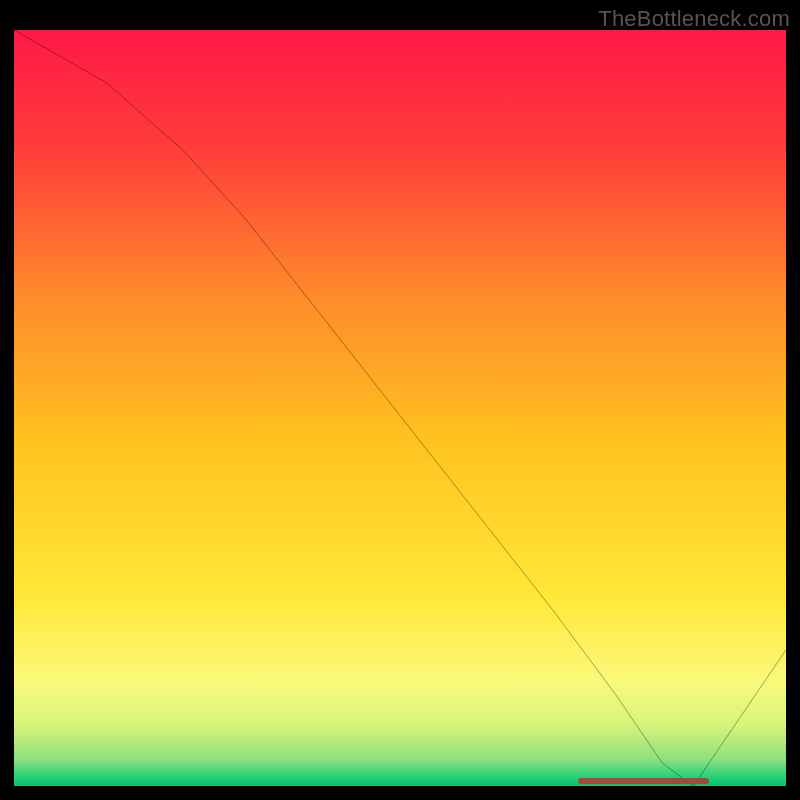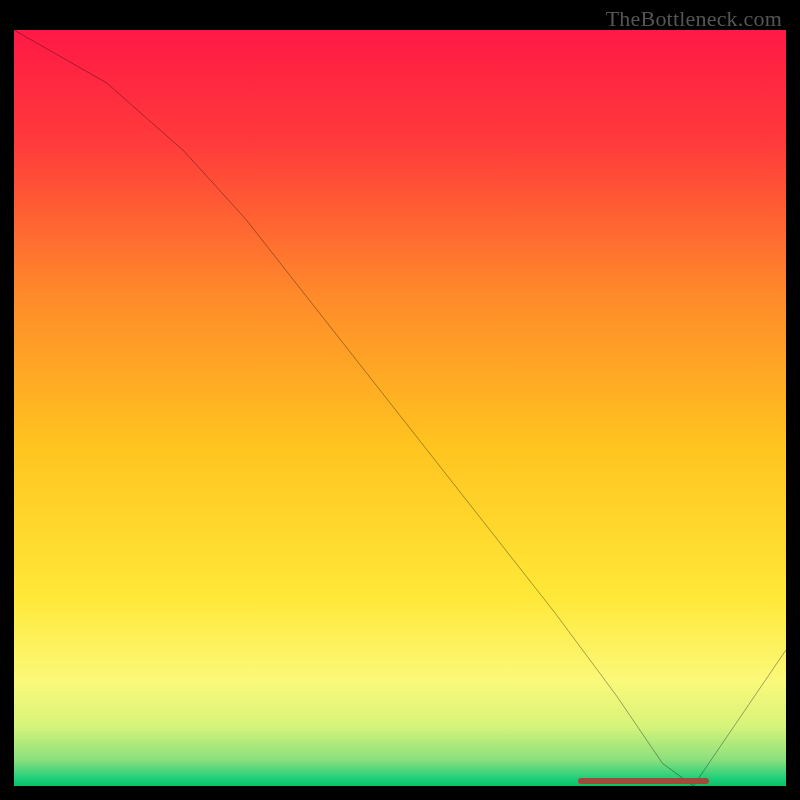--- a/index.html
+++ b/index.html
@@ -1,23 +1,23 @@
 <!DOCTYPE html>
 <html><head>
 <meta charset="utf-8">
 <style>
   * { margin: 0; padding: 0; box-sizing: border-box; }
   html, body { width: 800px; height: 800px; background: #000; overflow: hidden; }
   .frame { position: relative; width: 800px; height: 800px; }
   .watermark {
     position: absolute;
     top: 6px;
-    right: 18px;
+    right: 10px;
     color: #555;
-    font-family: Liberation Serif, serif;
+    font-family: Liberation Sans, sans-serif;
     font-size: 22px;
     font-weight: 500;
     letter-spacing: 0.2px;
   }
   .plot-outer {
     position: absolute;
     left: 14px;
     right: 14px;
     top: 30px;
     bottom: 14px;

